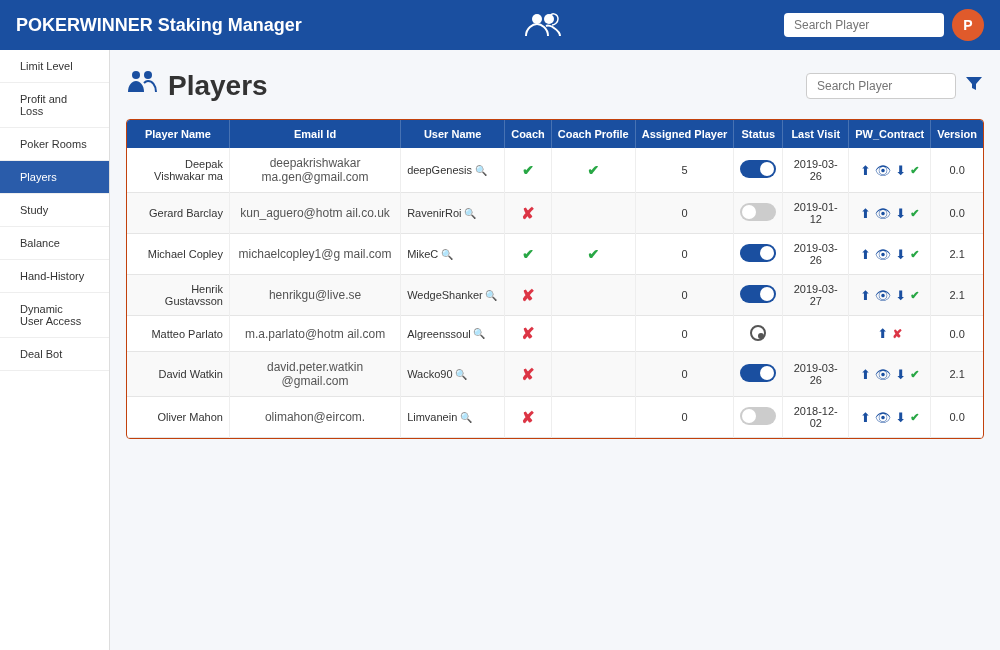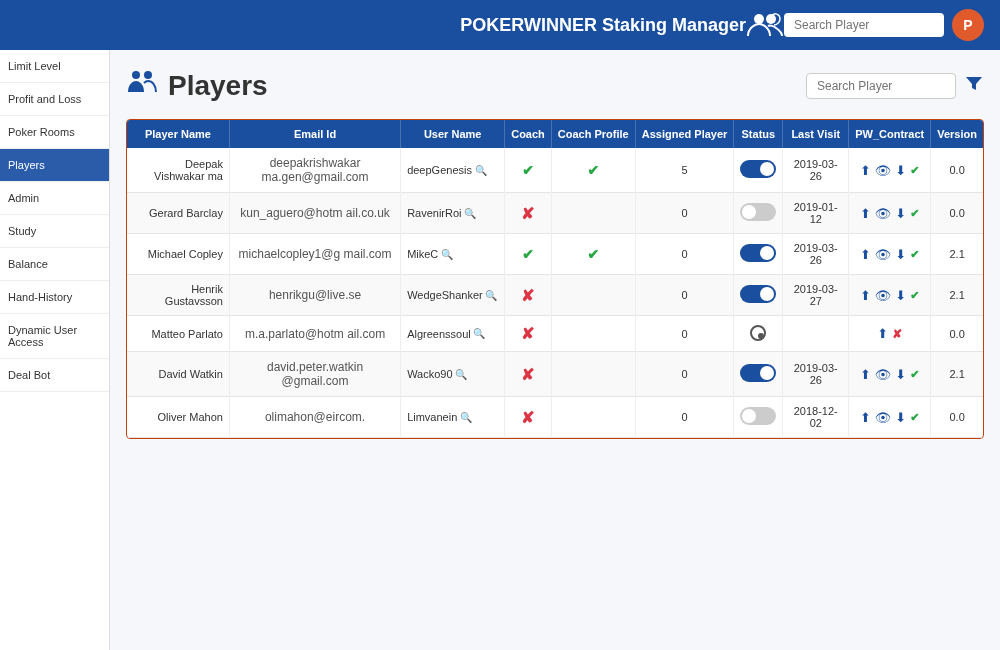--- a/index.html
+++ b/index.html
@@ -13,21 +13,21 @@
     }
 
     
     .topbar {
       background: #1a4fa0;
       color: white;
       height: 50px;
       display: flex;
       align-items: center;
       padding: 9px 16px;
-      justify-content: flex-end;
+      justify-content: space-between;
     }
     .topbar-left {
       display: flex;
       align-items: center;
       gap: 8px;
     }
     .topbar-title {
       font-size: 18px;
       font-weight: bold;
       color: white;
@@ -71,21 +71,21 @@
 
     
     .sidebar {
       width: 110px;
       background: white;
       border-right: 1px solid #ddd;
       overflow-y: auto;
       flex-shrink: 0;
     }
     .sidebar-item {
-      padding: 10px 8px;
+      padding: 10px 20px;
       font-size: 11px;
       color: #333;
       border-bottom: 1px solid #eee;
       cursor: pointer;
     }
     .sidebar-item.active {
       background: #2a5caa;
       color: white;
     }
 
@@ -296,21 +296,20 @@
   </div>
 </div>
 
 <div class="layout">
 
   <div class="sidebar">
     <div class="sidebar-item">Limit Level</div>
     <div class="sidebar-item">Profit and Loss</div>
     <div class="sidebar-item">Poker Rooms</div>
     <div class="sidebar-item active">Players</div>
-    <div class="sidebar-item">Admin</div>
     <div class="sidebar-item">Study</div>
     <div class="sidebar-item">Balance</div>
     <div class="sidebar-item">Hand-History</div>
     <div class="sidebar-item">Dynamic User Access</div>
     <div class="sidebar-item">Deal Bot</div>
   </div>
 
   <div class="main-content">
 
     <div class="page-header">

